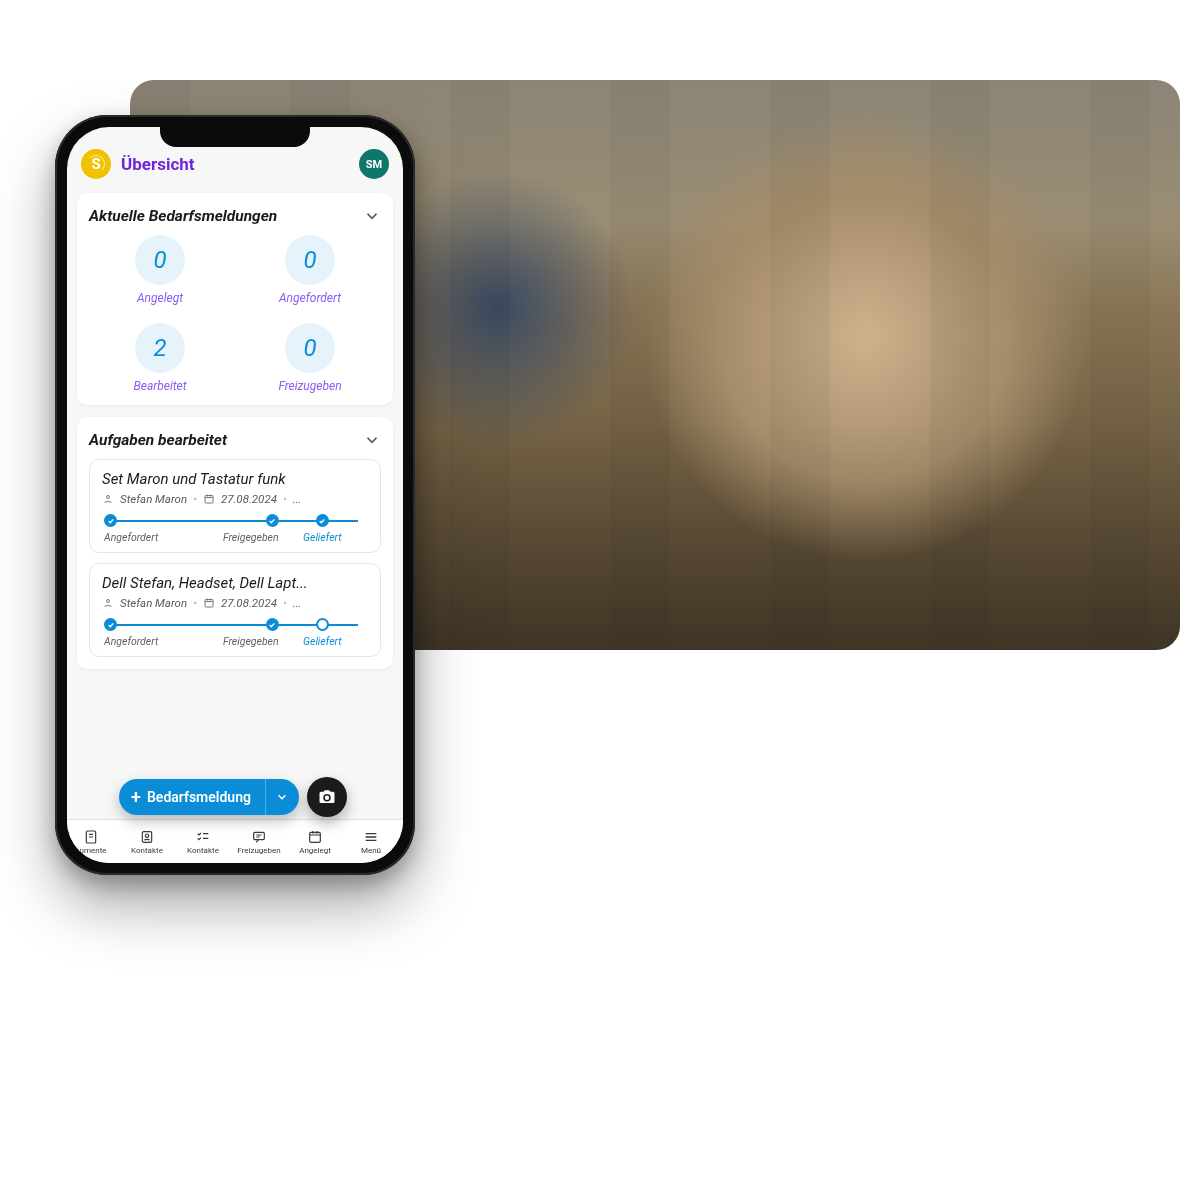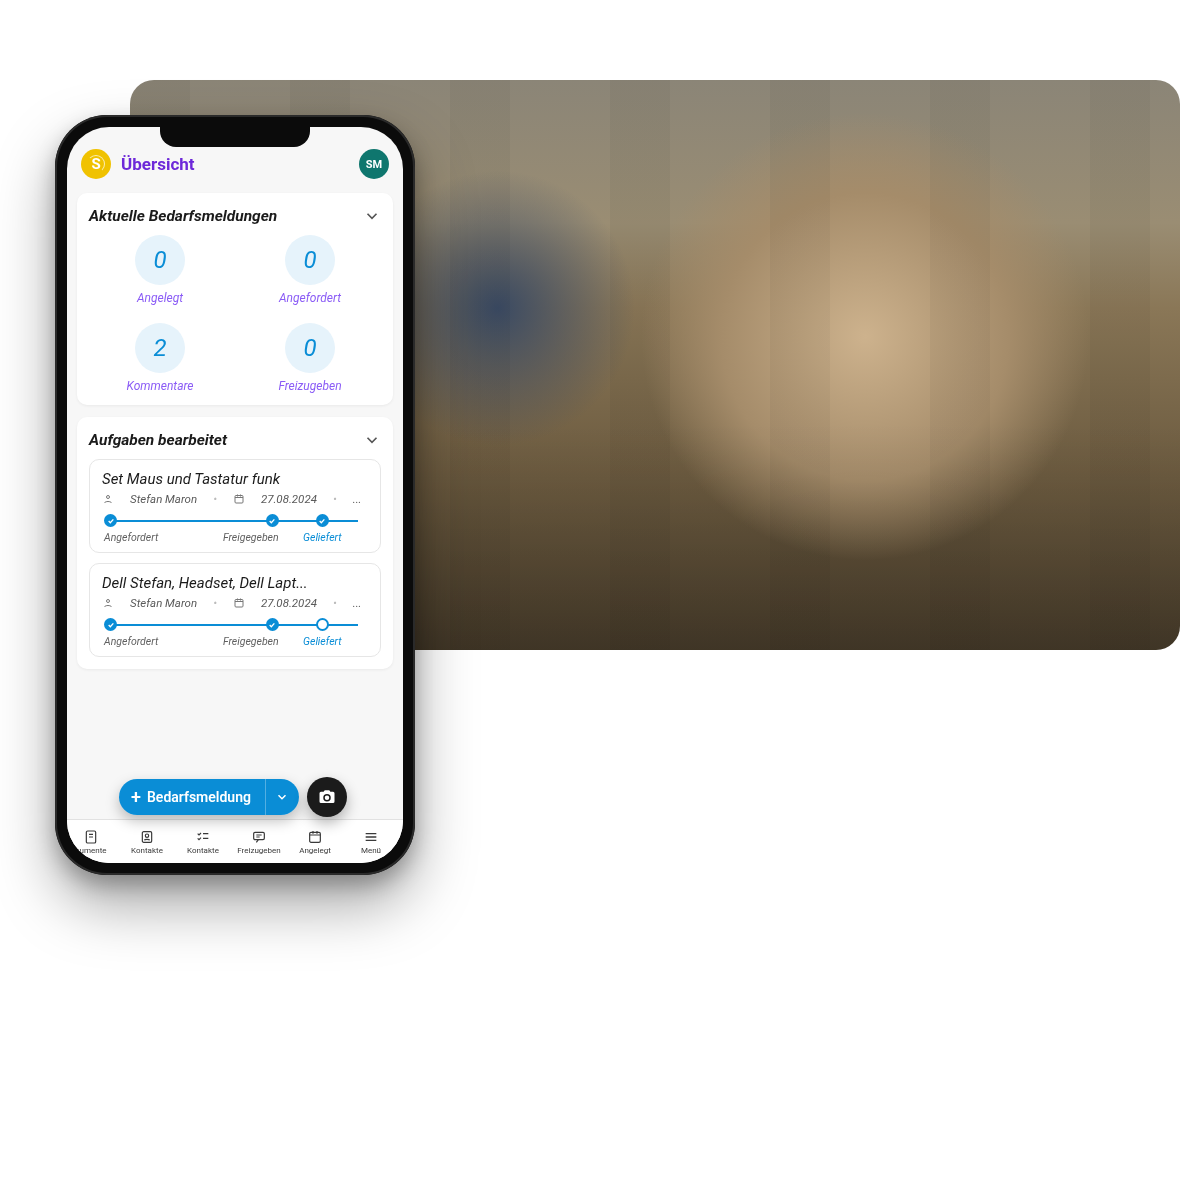--- a/index.html
+++ b/index.html
@@ -157,21 +157,21 @@
     border: 1px solid #e6e6e6;
     border-radius: 10px;
     padding: 10px 12px 8px 12px;
   }
   .item-title {
     font-size: 15px; color: #1b1b1b;
     white-space: nowrap; overflow: hidden; text-overflow: ellipsis;
     margin-bottom: 4px;
   }
   .meta {
-    display: flex; align-items: center; gap: 16px;
+    display: flex; align-items: center; gap: 6px;
     font-size: 11.5px; color: #5a5a5a;
     margin-bottom: 8px;
   }
   .meta .dot { color:#bbb; }
   .meta svg { width:12px; height:12px; color:#777; flex:0 0 auto; }
 
   .progress {
     display: flex; align-items: center;
     gap: 0;
     position: relative;
@@ -298,40 +298,40 @@
           <div class="stat">
             <div class="bubble">0</div>
             <div class="label">Angelegt</div>
           </div>
           <div class="stat">
             <div class="bubble">0</div>
             <div class="label">Angefordert</div>
           </div>
           <div class="stat">
             <div class="bubble">2</div>
-            <div class="label">Kommentare</div>
+            <div class="label">Bearbeitet</div>
           </div>
           <div class="stat">
             <div class="bubble">0</div>
             <div class="label">Freizugeben</div>
           </div>
         </div>
       </div>
 
       <div class="card">
         <div class="card-head">
           <div class="card-title">Aufgaben bearbeitet</div>
           <svg class="chev" viewBox="0 0 24 24" fill="none" stroke="currentColor" stroke-width="2.2">
               <polyline points="6 9 12 15 18 9"></polyline>
             </svg>
         </div>
         <div class="recent-list">
 
           <div class="item">
-            <div class="item-title">Set Maus und Tastatur funk</div>
+            <div class="item-title">Set Maron und Tastatur funk</div>
             <div class="meta">
               <svg viewBox="0 0 24 24" fill="none" stroke="currentColor" stroke-width="2">
                   <circle cx="12" cy="8" r="3"></circle>
                   <path d="M5 20c1-4 13-4 14 0"></path>
                 </svg>
               <span>Stefan Maron</span>
               <span class="dot">•</span>
               <svg viewBox="0 0 24 24" fill="none" stroke="currentColor" stroke-width="2">
                   <rect x="4" y="5" width="16" height="15" rx="2"></rect>
                   <path d="M4 9h16M9 3v4M15 3v4"></path>

